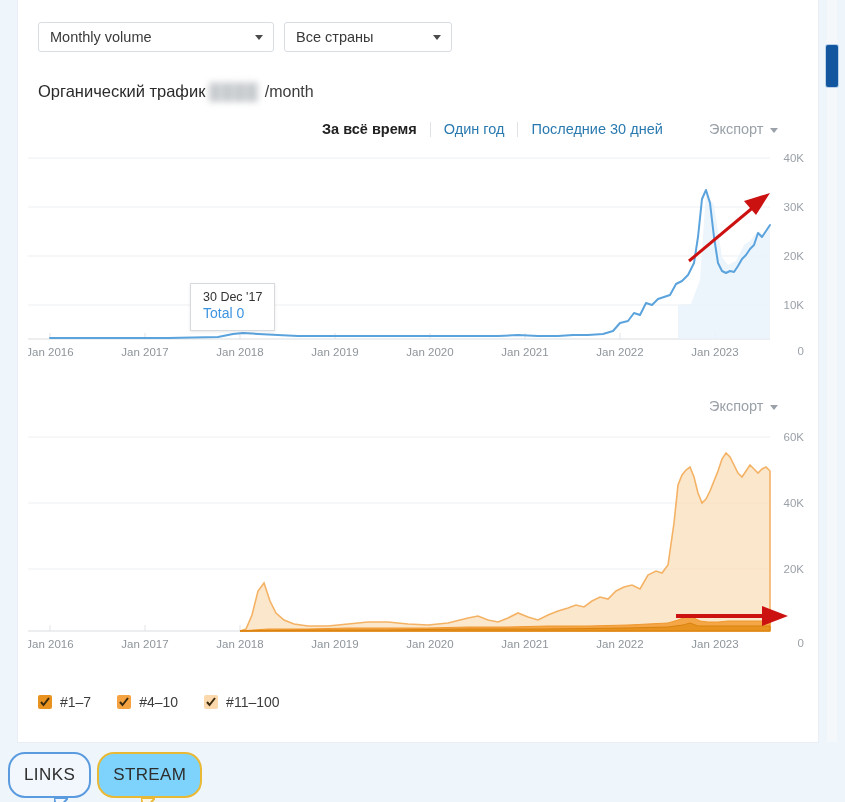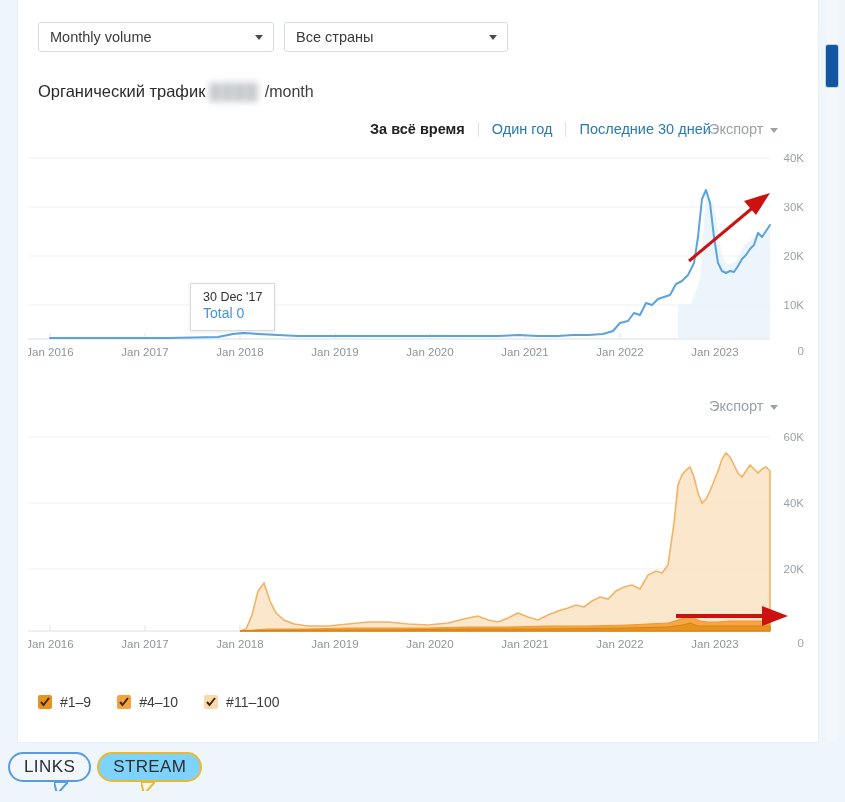--- a/index.html
+++ b/index.html
@@ -31,41 +31,41 @@
 
   
   .selects{position:absolute;left:38px;top:22px;display:flex;gap:10px;}
   .select{
     position:relative;height:30px;border:1px solid #d7dde3;border-radius:3px;
     background:#fff;display:flex;align-items:center;
     padding:0 28px 0 11px;font-size:14.5px;color:#3a3a3a;
     box-sizing:border-box;
   }
   .select.w1{width:236px;}
-  .select.w2{width:224px;}
+  .select.w2{width:168px;}
   .caret{
     position:absolute;right:10px;top:50%;margin-top:-2px;
     width:0;height:0;border-left:4.5px solid transparent;border-right:4.5px solid transparent;
     border-top:5px solid #4a4a4a;
   }
 
   
   .sec-title{
     position:absolute;font-size:16.5px;font-weight:normal;color:#2b2b2b;
     white-space:nowrap;
   }
   .blurwrap{position:absolute;display:flex;align-items:baseline;gap:0;}
   .blurred{
     color:#9aa0a6;filter:blur(3.2px);opacity:.55;font-weight:bold;font-size:16px;
     letter-spacing:1px;user-select:none;
   }
   .permonth{font-size:16px;color:#3c3c3c;margin-left:6px;}
 
   .tabs{
-    position:absolute;display:flex;align-items:center;font-size:14.5px;margin-left:48px;
+    position:absolute;display:flex;align-items:center;font-size:14.5px;
   }
   .tab-active{font-weight:bold;color:#222;}
   .tab-link{color:#2a7ab0;cursor:pointer;}
   .tab-sep{width:1px;height:15px;background:#dfe3e7;margin:0 13px;}
   .export{
     position:absolute;font-size:14.5px;color:#9aa1a8;display:flex;align-items:center;gap:7px;
     cursor:pointer;
   }
   .export .caret{position:static;border-top-color:#9aa1a8;margin:2px 0 0 0;}
 
@@ -88,21 +88,21 @@
 
   
   .legend{position:absolute;display:flex;align-items:center;gap:26px;}
   .lg{display:flex;align-items:center;gap:8px;font-size:14px;color:#3c3c3c;}
   .box{width:14px;height:14px;border-radius:2px;position:relative;}
   .box svg{position:absolute;left:1px;top:1px;}
 
   
   .badges{position:absolute;left:8px;top:752px;display:flex;gap:6px;}
   .badge{
-    position:relative;height:30px;display:flex;align-items:center;justify-content:center;
+    position:relative;height:46px;display:flex;align-items:center;justify-content:center;
     padding:0 14px;border-radius:17px;font-size:17px;letter-spacing:.4px;color:#2e2e2e;
     box-sizing:border-box;
   }
   .badge.links{background:#f2f6fd;border:2px solid #5a9be0;}
   .badge.stream{background:#7dd3fc;border:2px solid #e9b935;}
   .badge .tail{position:absolute;bottom:-11px;width:14px;height:12px;overflow:hidden;}
   .badge.links .tail{left:44px;}
   .badge.stream .tail{left:42px;}
 </style>
 </head>
@@ -266,21 +266,21 @@
     </svg>
   </div>
 
   <div class="legend" style="left:38px;top:694px;">
     <div class="lg">
       <span class="box" id="box0" style="background: rgb(232, 146, 31);">
         <svg width="12" height="12" viewBox="0 0 12 12">
             <path d="M2,6 L4.5,9 L10,2" fill="none" stroke="#3a2a10" stroke-width="2"></path>
           </svg>
       </span>
-      <span>#1–9</span>
+      <span>#1–7</span>
     </div>
     <div class="lg">
       <span class="box" id="box1" style="background: rgb(245, 163, 64);">
         <svg width="12" height="12" viewBox="0 0 12 12">
             <path d="M2,6 L4.5,9 L10,2" fill="none" stroke="#3a2a10" stroke-width="2"></path>
           </svg>
       </span>
       <span>#4–10</span>
     </div>
     <div class="lg">

